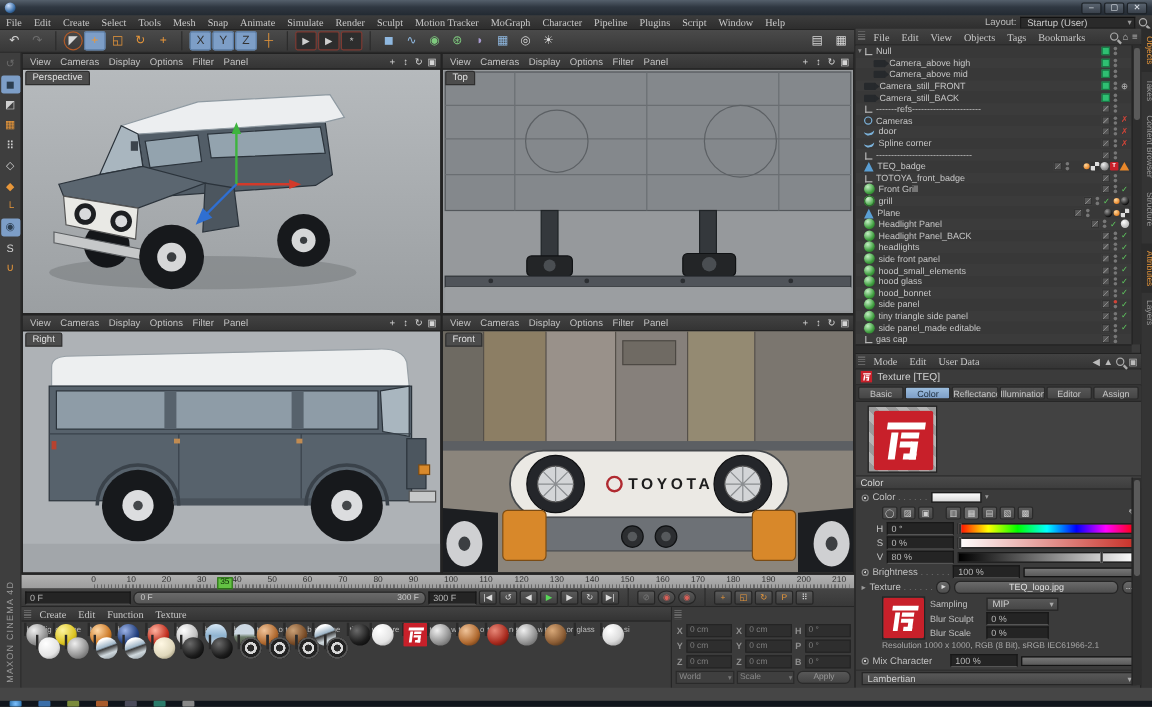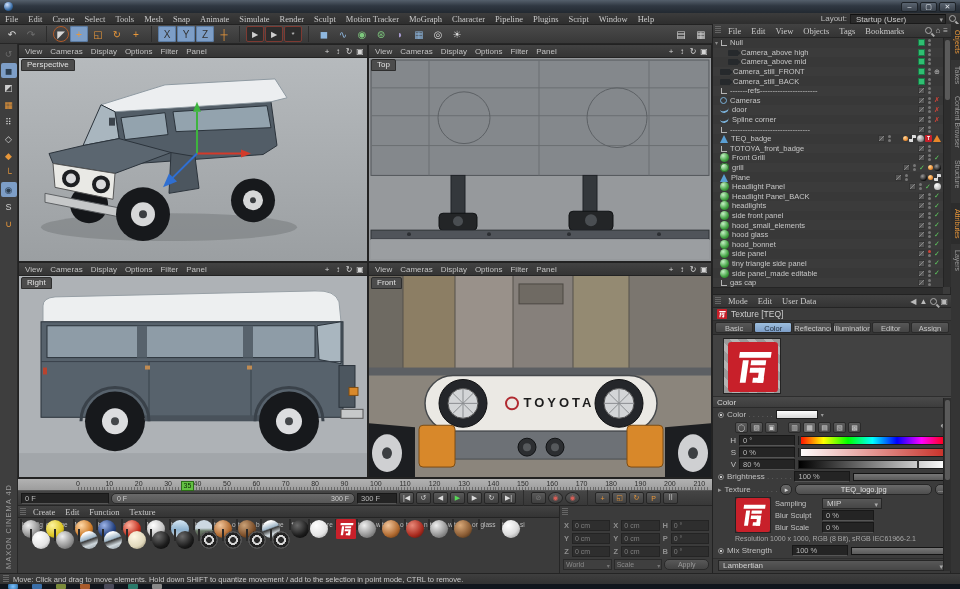--- a/index.html
+++ b/index.html
@@ -1187,41 +1187,37 @@
         </div>
         <div class="tprow">
           <span class="tplab">Blur Scale</span>
           <span class="fld amfld">0 %</span>
         </div>
       </div>
     </div>
     <div class="resline">Resolution 1000 x 1000, RGB (8 Bit), sRGB IEC61966-2.1</div>
     <div class="amrow">
       <span class="radio"></span>
-      <span class="amlab" style="width:62px">Mix Strength</span>
+      <span class="amlab" style="width:62px">Mix Character</span>
       <span class="fld amfld">100 %</span>
       <span class="slider">
             <span class="sfill" style="width:100%"></span>
           </span>
     </div>
     <div class="amrow" style="border-top:1px solid #2e2e2e;margin-top:1px">
 
       <span class="dd">Lambertian</span>
     </div>
 
     <div class="amvscroll">
           <span class="amvthumb"></span>
         </div>
   </div>
 </div>
 
-<div class="statusbar">
-  <span class="grip" style="position:static"></span>
-  <span>Move: Click and drag to move elements. Hold down SHIFT to quantize movement / add to the selection in point mode, CTRL to remove.</span>
-</div>
 <div class="taskbar">
   <span class="tbi" style="background:radial-gradient(circle,#7ec2ff,#2a6ea8)"></span>
   <span class="tbi" style="background:#3a6ea8"></span>
       <span class="tbi" style="background:#7a8a3a"></span>
   <span class="tbi" style="background:#a85a2a"></span>
       <span class="tbi" style="background:#4a4a5a"></span>
   <span class="tbi" style="background:#2a7a6a"></span>
       <span class="tbi" style="background:#888"></span>
 </div>
 

